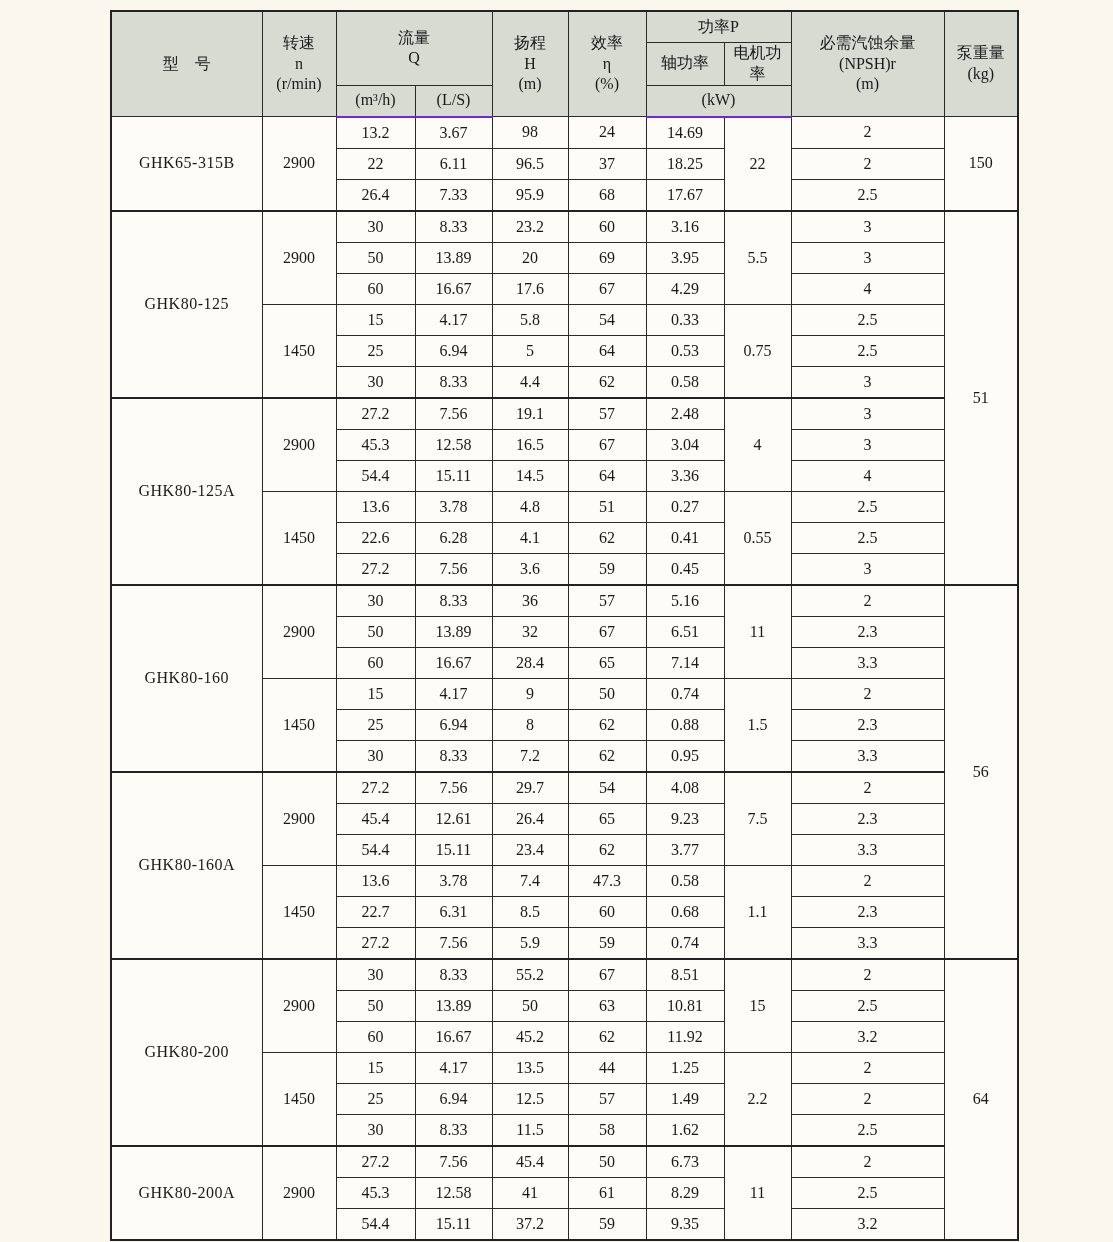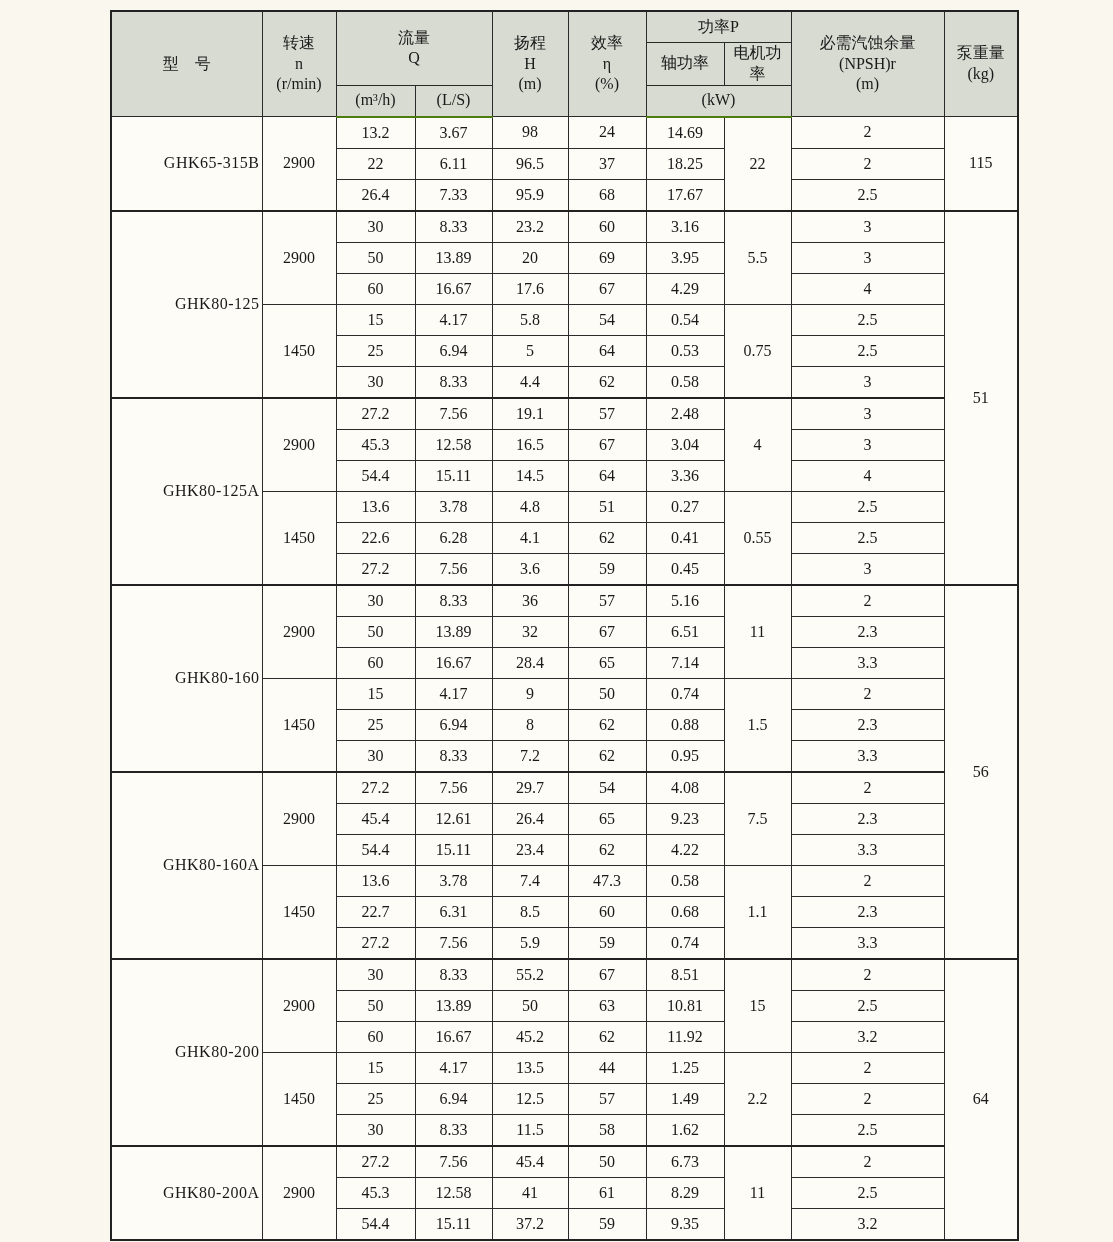--- a/index.html
+++ b/index.html
@@ -31,28 +31,28 @@
     color: #191919;
   }
   .spec-table thead th {
     background: #d8dbd2;
     font-weight: normal;
     font-size: 16px;
     line-height: 1.3;
     white-space: pre-line;
     height: 30px;
   }
-  .spec-table thead tr:last-child th { border-bottom: 2px solid #4d7c0f; }
+  .spec-table thead tr:last-child th { border-bottom: 2px solid #6d28d9; }
   .spec-table td {
     background: #fdfcf6;
     font-size: 16px;
     height: 30px;
     line-height: 1;
   }
-  .spec-table td.model { font-size: 16px; letter-spacing: 0.5px; text-align: right; }
+  .spec-table td.model { font-size: 16px; letter-spacing: 0.5px; }
   .spec-table tr.sec td { border-top: 2px solid #222222; }
 </style>
 </head>
 <body>
 
 <div class="page">
   <table class="spec-table">
     <colgroup>
       <col style="width:151px">
       <col style="width:74px">
@@ -100,21 +100,21 @@
         <tr>
           <td class="model" rowspan="3">GHK65-315B</td>
           <td rowspan="3">2900</td>
           <td>13.2</td>
           <td>3.67</td>
           <td>98</td>
           <td>24</td>
           <td>14.69</td>
           <td rowspan="3">22</td>
           <td>2</td>
-          <td rowspan="3">115</td>
+          <td rowspan="3">150</td>
         </tr>
         <tr>
           <td>22</td>
           <td>6.11</td>
           <td>96.5</td>
           <td>37</td>
           <td>18.25</td>
           <td>2</td>
         </tr>
         <tr>
@@ -152,21 +152,21 @@
           <td>67</td>
           <td>4.29</td>
           <td>4</td>
         </tr>
         <tr>
           <td rowspan="3">1450</td>
           <td>15</td>
           <td>4.17</td>
           <td>5.8</td>
           <td>54</td>
-          <td>0.54</td>
+          <td>0.33</td>
           <td rowspan="3">0.75</td>
           <td>2.5</td>
         </tr>
         <tr>
           <td>25</td>
           <td>6.94</td>
           <td>5</td>
           <td>64</td>
           <td>0.53</td>
           <td>2.5</td>
@@ -303,21 +303,21 @@
           <td>26.4</td>
           <td>65</td>
           <td>9.23</td>
           <td>2.3</td>
         </tr>
         <tr>
           <td>54.4</td>
           <td>15.11</td>
           <td>23.4</td>
           <td>62</td>
-          <td>4.22</td>
+          <td>3.77</td>
           <td>3.3</td>
         </tr>
         <tr>
           <td rowspan="3">1450</td>
           <td>13.6</td>
           <td>3.78</td>
           <td>7.4</td>
           <td>47.3</td>
           <td>0.58</td>
           <td rowspan="3">1.1</td>

